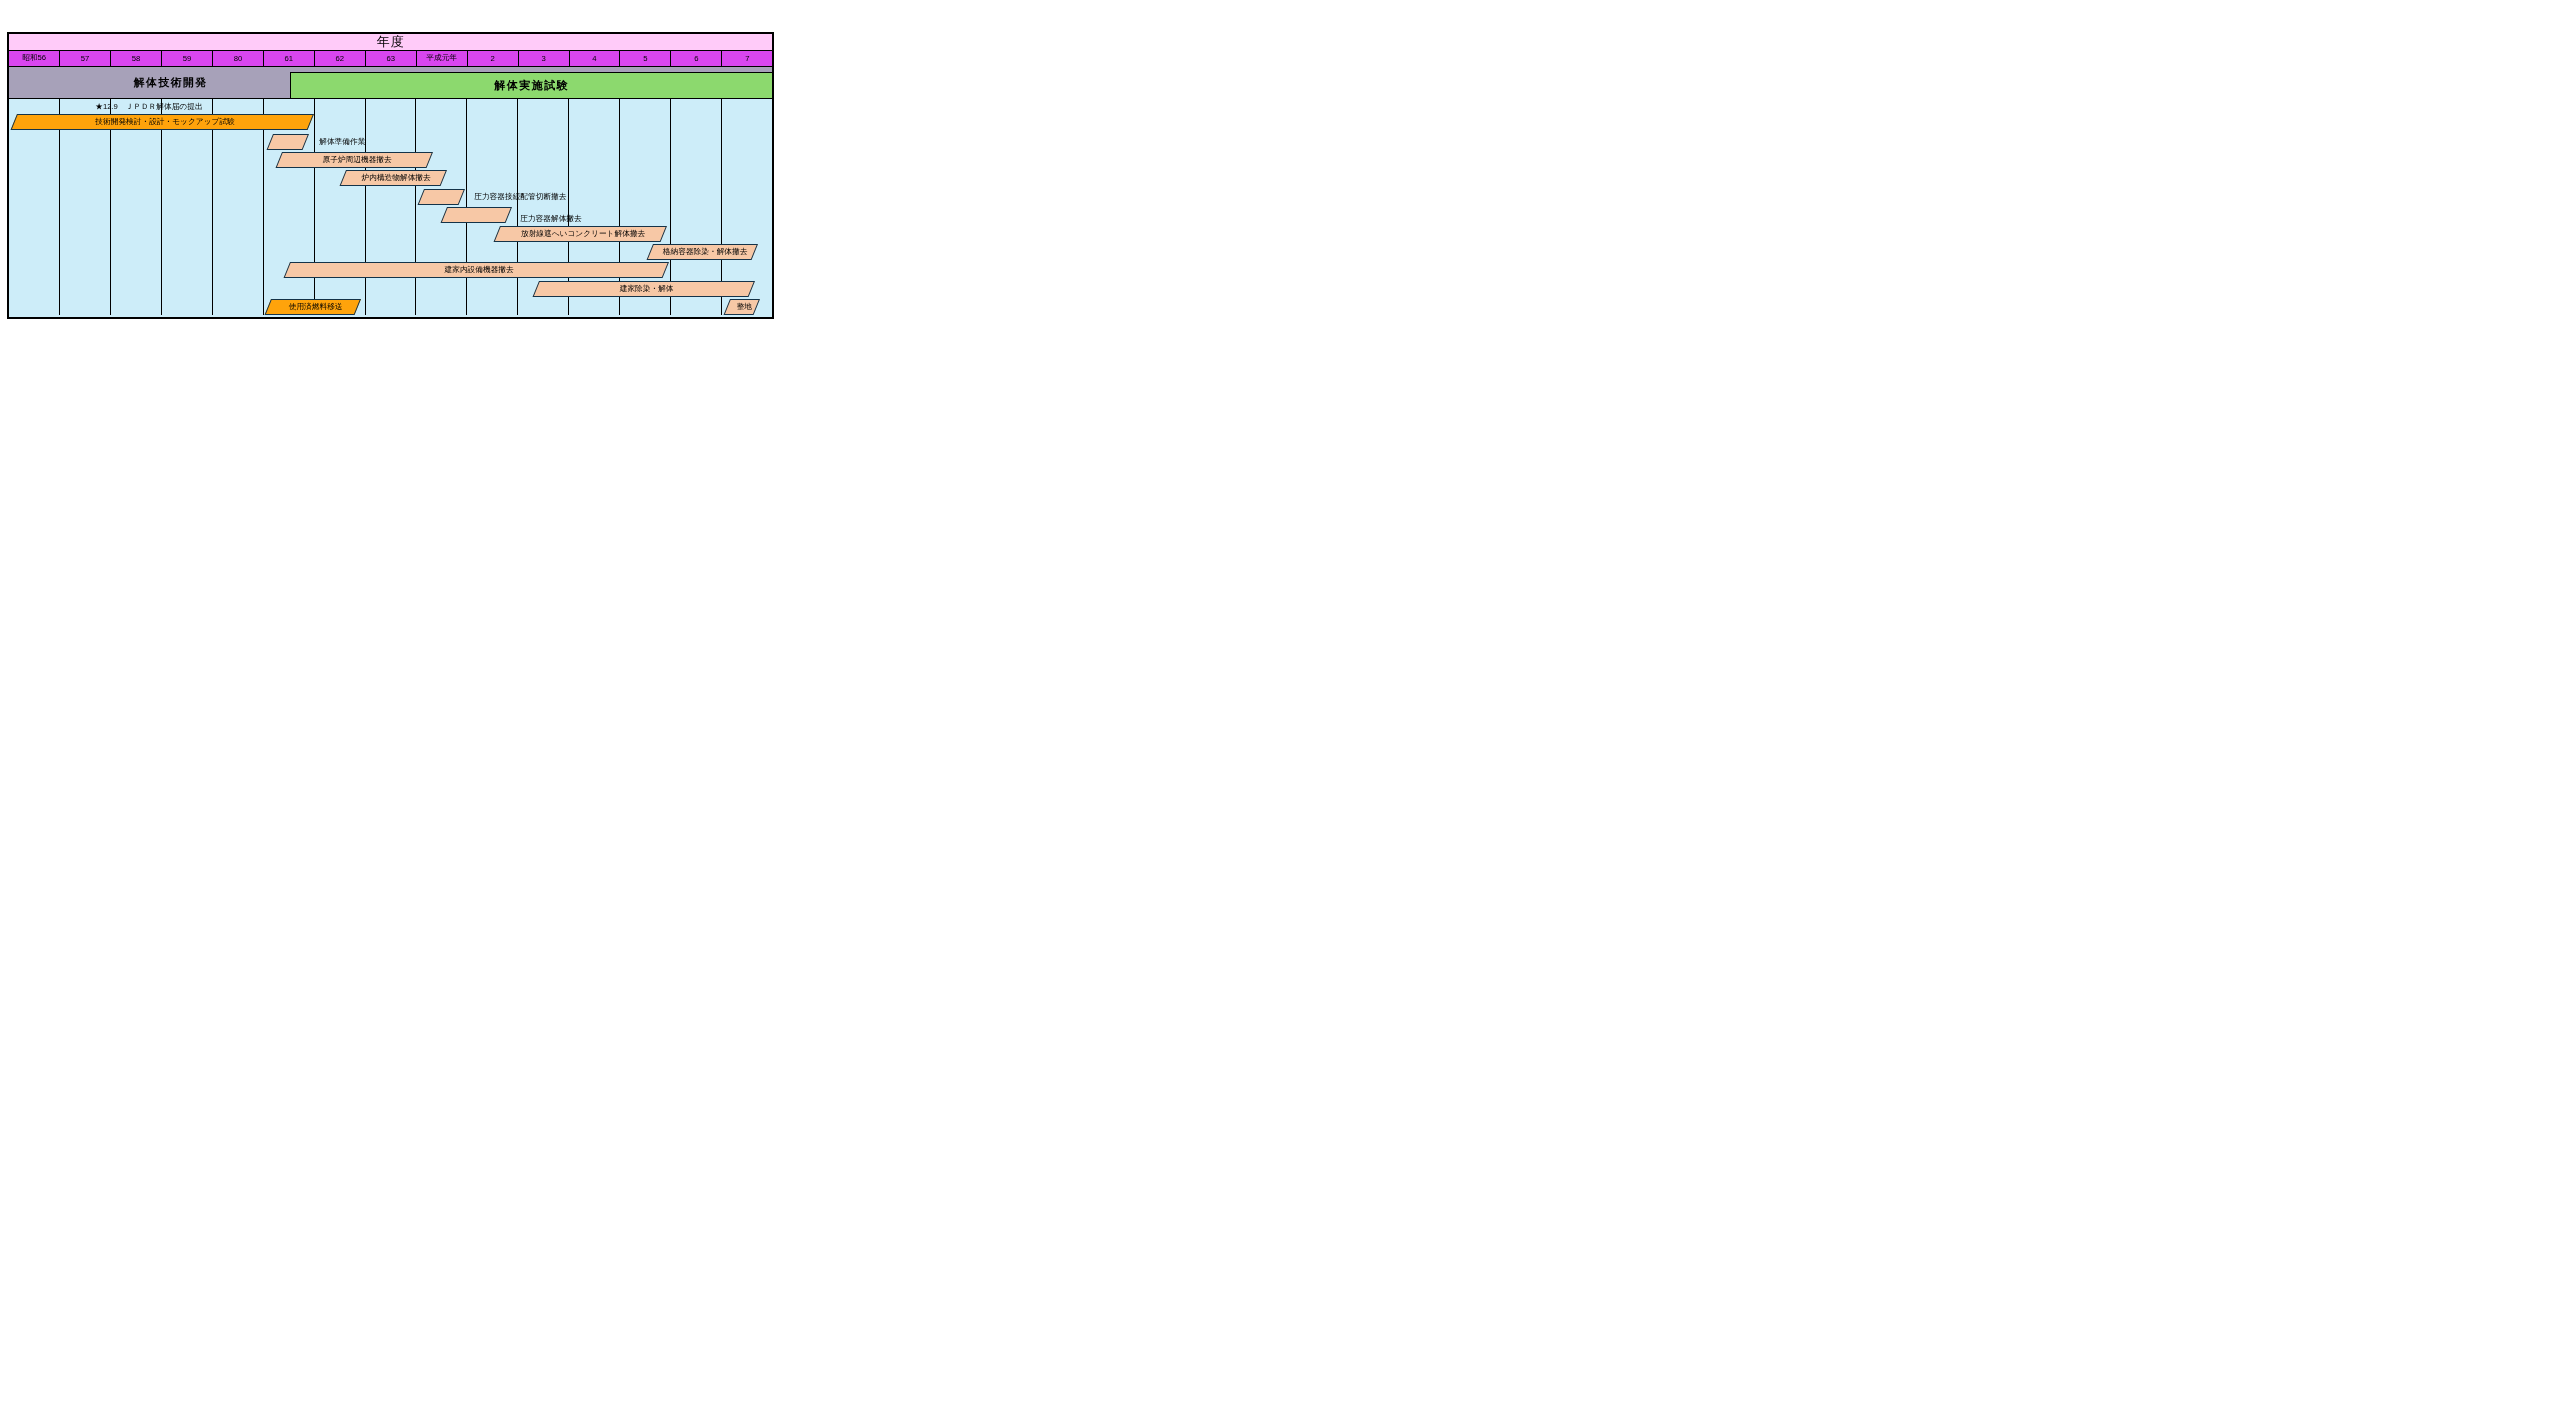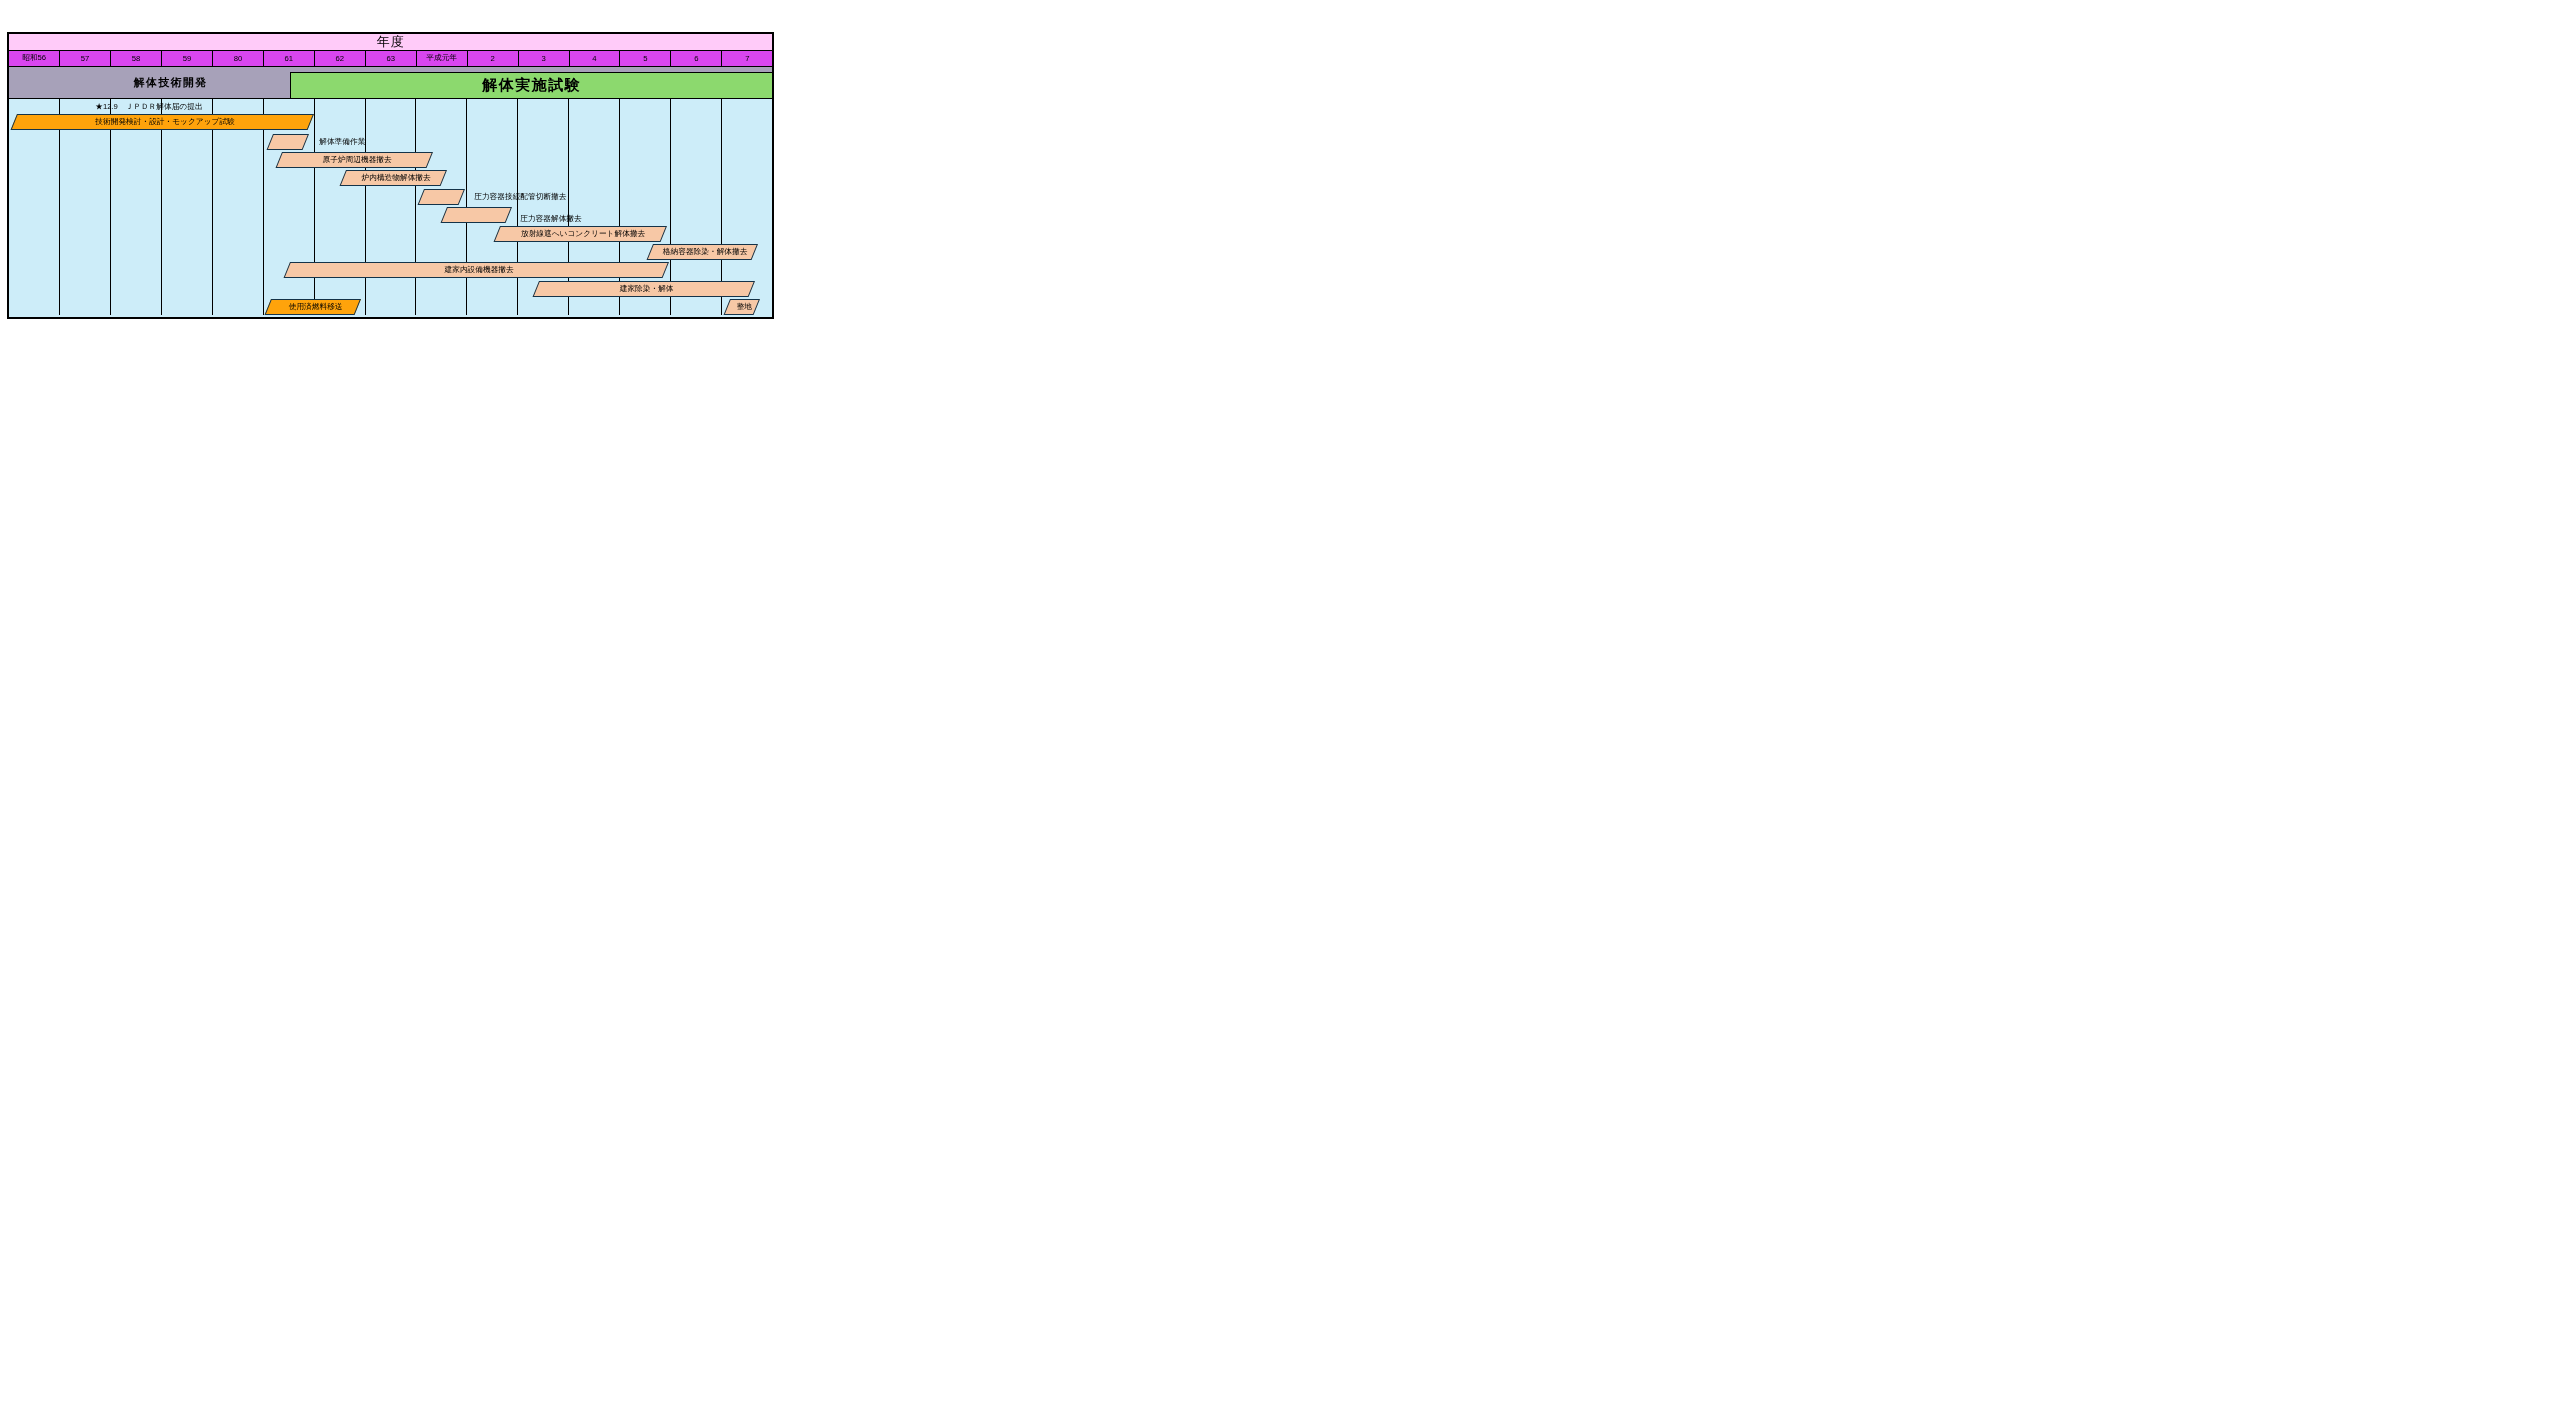--- a/index.html
+++ b/index.html
@@ -13,21 +13,21 @@
   .row-years{height:15.5px;background:#d946ef;border-bottom:1.5px solid #000;display:flex;}
   .year-cell{flex:1;display:flex;align-items:center;justify-content:center;
              font-size:7.7px;border-right:1px solid #000;box-sizing:border-box;}
   .year-cell:last-child{border-right:none;}
   .row-bands{position:relative;height:31px;background:#A7A1B9;border-bottom:1.5px solid #000;}
   .phase-dev-label{position:absolute;left:0;top:0;bottom:0;display:flex;
              align-items:center;justify-content:center;font-size:10.8px;font-weight:600;letter-spacing:1.5px;padding-left:21px;}
   .phase-green{position:absolute;top:5.2px;bottom:0;right:0;background:#8CD96E;
              border-top:1.5px solid #000;border-left:1.5px solid #000;box-sizing:border-box;
              display:flex;align-items:center;justify-content:center;}
-  .phase-exec-label{font-size:15px;font-weight:600;letter-spacing:1.5px;}
+  .phase-exec-label{font-size:11px;font-weight:600;letter-spacing:1.5px;}
   .chart{position:relative;height:216px;overflow:hidden;padding-left:17px;}
   .grid-line{position:absolute;top:0;bottom:0;width:1px;background:#000;}
   .bar{position:absolute;height:15.5px;box-sizing:border-box;border:1.5px solid #143349;
        transform:skewX(-22deg);transform-origin:0 0;}
   .bar.peach{background:#F7C8A6;}
   .bar.orange{background:#FFA30B;}
   .bar .lbl{display:flex;align-items:center;justify-content:center;width:100%;height:100%;
        transform:skewX(22deg);transform-origin:0 0;font-size:7.7px;white-space:nowrap;color:#000;}
   .side-label{position:absolute;height:15.5px;line-height:15.5px;font-size:7.7px;white-space:nowrap;color:#000;}
   .milestone{position:absolute;height:11.3px;line-height:11.3px;font-size:7.7px;white-space:nowrap;color:#000;}

